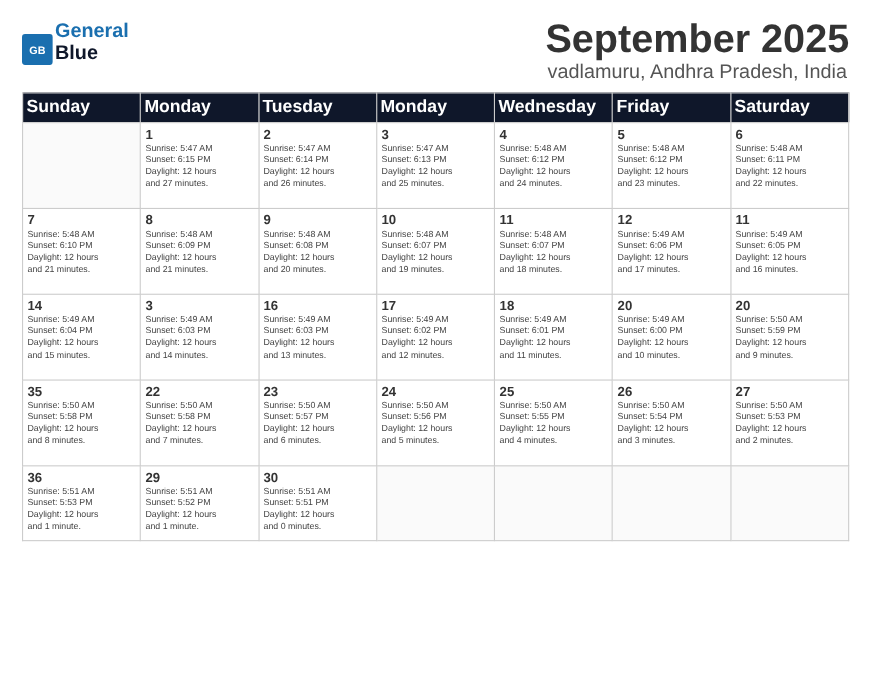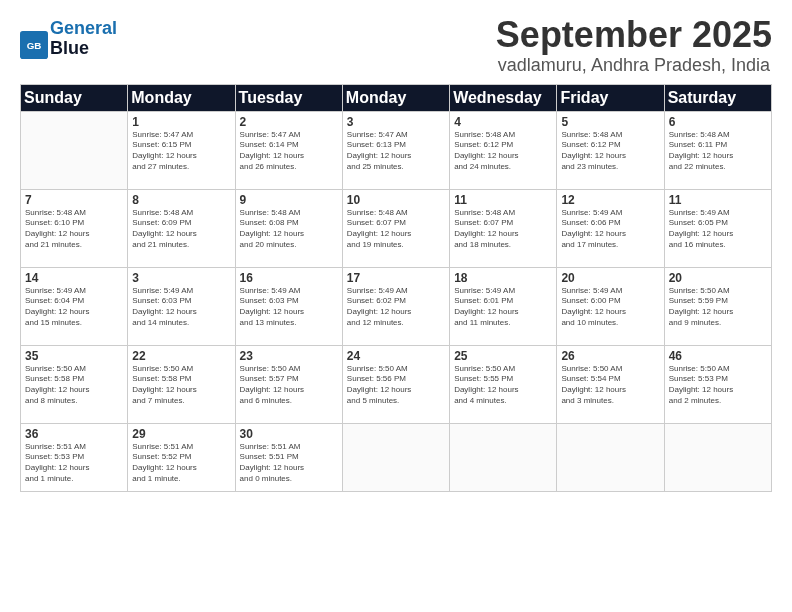--- a/index.html
+++ b/index.html
@@ -233,21 +233,21 @@
           </td>
           <td>
             <span class="day-num">25</span>
             <div class="day-info">Sunrise: 5:50 AM<br>Sunset: 5:55 PM<br>Daylight: 12 hours<br>and 4 minutes.</div>
           </td>
           <td>
             <span class="day-num">26</span>
             <div class="day-info">Sunrise: 5:50 AM<br>Sunset: 5:54 PM<br>Daylight: 12 hours<br>and 3 minutes.</div>
           </td>
           <td>
-            <span class="day-num">46</span>
+            <span class="day-num">27</span>
             <div class="day-info">Sunrise: 5:50 AM<br>Sunset: 5:53 PM<br>Daylight: 12 hours<br>and 2 minutes.</div>
           </td>
         </tr>
         <tr class="last-row">
           <td>
             <span class="day-num">36</span>
             <div class="day-info">Sunrise: 5:51 AM<br>Sunset: 5:53 PM<br>Daylight: 12 hours<br>and 1 minute.</div>
           </td>
           <td>
             <span class="day-num">29</span>

